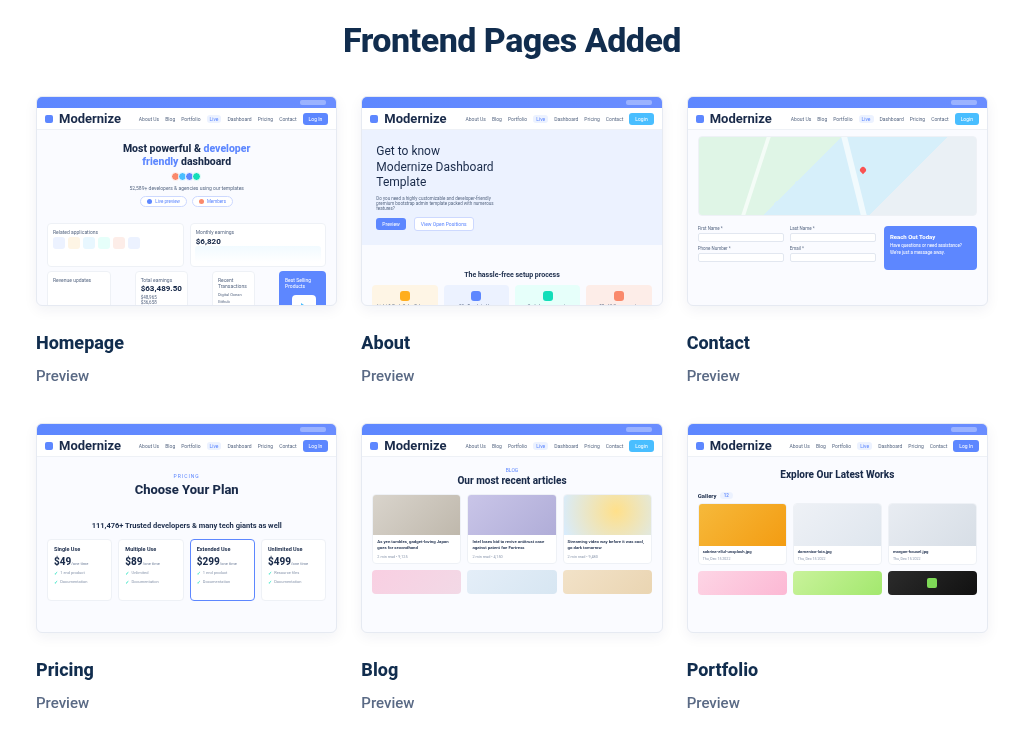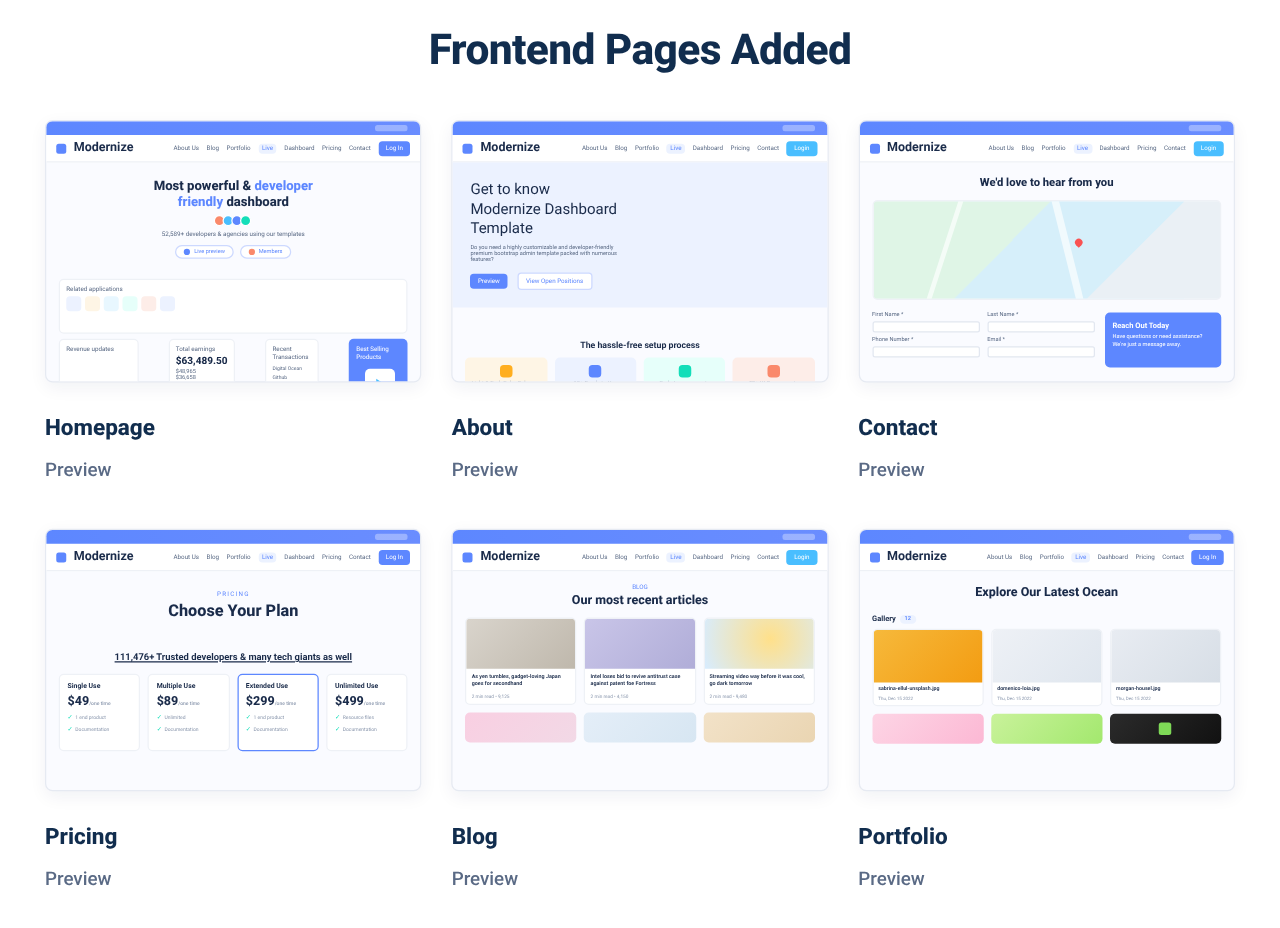--- a/index.html
+++ b/index.html
@@ -73,21 +73,21 @@
     align-items:center;
     padding:0 8px;
     gap:6px;
   }
   .nav-logo {
     width:8px; height:8px;
     background:#5d87ff;
     border-radius:2px;
   }
   .nav-brand {
-    font-size:10px;
+    font-size:13px;
     font-weight:700;
     color:#1a2b4a;
   }
   .nav-links {
     margin-left:auto;
     display:flex;
     gap:6px;
     align-items:center;
   }
   .nav-link {
@@ -340,21 +340,21 @@
   .cta-box{
     flex:1;background:#5d87ff;border-radius:4px;padding:6px;color:#fff;font-size:4.5px;
     line-height:1.5;min-height:44px;
   }
   .cta-box .ct{font-size:6px;font-weight:700;margin-bottom:2px;}
 
   
   .price-hero{ text-align:center; padding:16px 14px 10px; }
   .price-hero .pk{font-size:5px;color:#5d87ff;letter-spacing:1px;}
   .price-hero .ph{font-size:13px;font-weight:800;color:#1a2b4a;margin-top:3px;}
-  .trusted{font-size:7.5px;font-weight:700;color:#1a2b4a;text-align:center;margin-top:14px;line-height:1.3;text-decoration:underline;}
+  .trusted{font-size:7.5px;font-weight:700;color:#1a2b4a;text-align:center;margin-top:14px;line-height:1.3;}
   .plan-row{display:flex;gap:6px;padding:8px 10px 0;}
   .plan{
     flex:1;border:1px solid #eef1f6;border-radius:4px;padding:6px;
     font-size:5px;color:#5a6a85;background:#fff;min-height:62px;position:relative;
   }
   .plan.hl{border-color:#5d87ff;}
   .plan .pn{font-size:5.5px;font-weight:700;color:#1a2b4a;}
   .plan .pp{font-size:10px;font-weight:800;color:#1a2b4a;margin-top:4px;}
   .plan .pp small{font-size:4px;font-weight:500;color:#8a97ad;}
   .plan .feat{font-size:4px;margin-top:3px;color:#8a97ad;display:flex;align-items:center;gap:2px;}
@@ -469,20 +469,25 @@
         <div class="stat-card">
           <div>Related applications</div>
           <div class="mini-icons">
             <span class="mini-icon mi1"></span>
               <span class="mini-icon mi2"></span>
               <span class="mini-icon mi3"></span>
             <span class="mini-icon mi4"></span>
               <span class="mini-icon mi5"></span>
               <span class="mini-icon mi6"></span>
           </div>
+        </div>
+        <div class="stat-card">
+          <div>Monthly earnings</div>
+          <div class="big">$6,820</div>
+          <div class="spark"></div>
         </div>
       </div>
       <div class="bars-row">
         <div class="bars-card">
           <div class="ttl">Revenue updates</div>
           <div class="bar-group">
             <div class="bar bA">
                 <span style="height:40%"></span>
                 <span style="height:28%"></span>
               </div>
@@ -582,23 +587,20 @@
           <span class="nav-link">About Us</span>
           <span class="nav-link">Blog</span>
           <span class="nav-link">Portfolio</span>
           <span class="nav-badge">Live</span>
           <span class="nav-link">Dashboard</span>
           <span class="nav-link">Pricing</span>
           <span class="nav-link">Contact</span>
           <span class="nav-btn alt">Login</span>
         </div>
       </div>
-      <div class="hero" style="padding-bottom:2px;">
-        <div class="contact-hero-title">We'd love to hear from you</div>
-      </div>
       <div class="map">
         <div class="pin"></div>
       </div>
       <div class="form-row">
         <div class="form-col">
           <div class="field-pair">
             <div class="field"><span>First Name *</span><div class="inp"></div></div>
             <div class="field"><span>Last Name *</span><div class="inp"></div></div>
           </div>
           <div class="field-pair">
@@ -728,21 +730,21 @@
           <span class="nav-link">Blog</span>
           <span class="nav-link">Portfolio</span>
           <span class="nav-badge">Live</span>
           <span class="nav-link">Dashboard</span>
           <span class="nav-link">Pricing</span>
           <span class="nav-link">Contact</span>
           <span class="nav-btn">Log In</span>
         </div>
       </div>
       <div class="pf-hero">
-        <div class="pfh">Explore Our Latest Ocean</div>
+        <div class="pfh">Explore Our Latest Works</div>
       </div>
       <div class="gallery-label">
         <span>Gallery</span>
         <span class="gcount">12</span>
       </div>
       <div class="gallery-row">
         <div class="gitem">
           <div class="gimg g1"></div>
           <div class="gtxt">sabrina-ellul-unsplash.jpg</div>
           <div class="gdate">Thu, Dec 15 2022</div>

